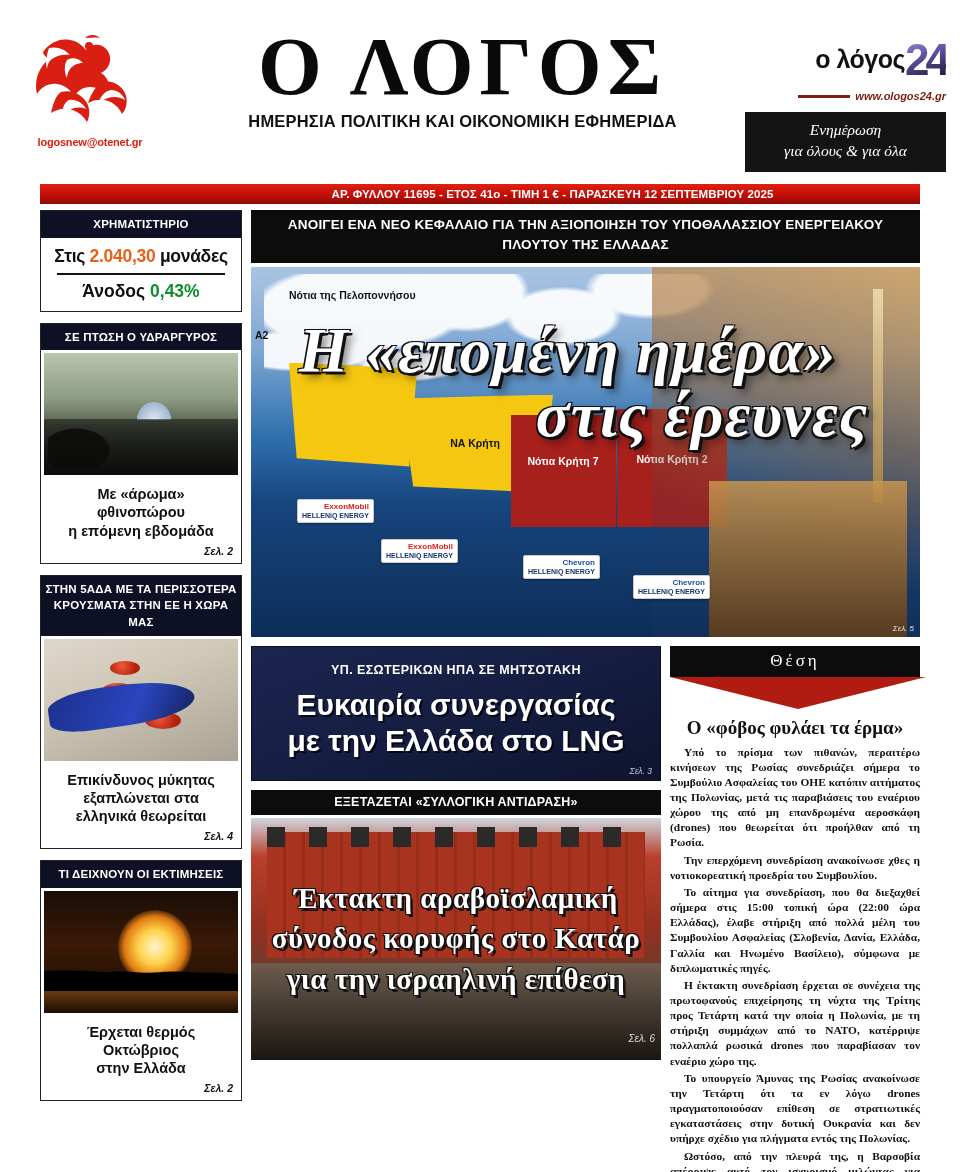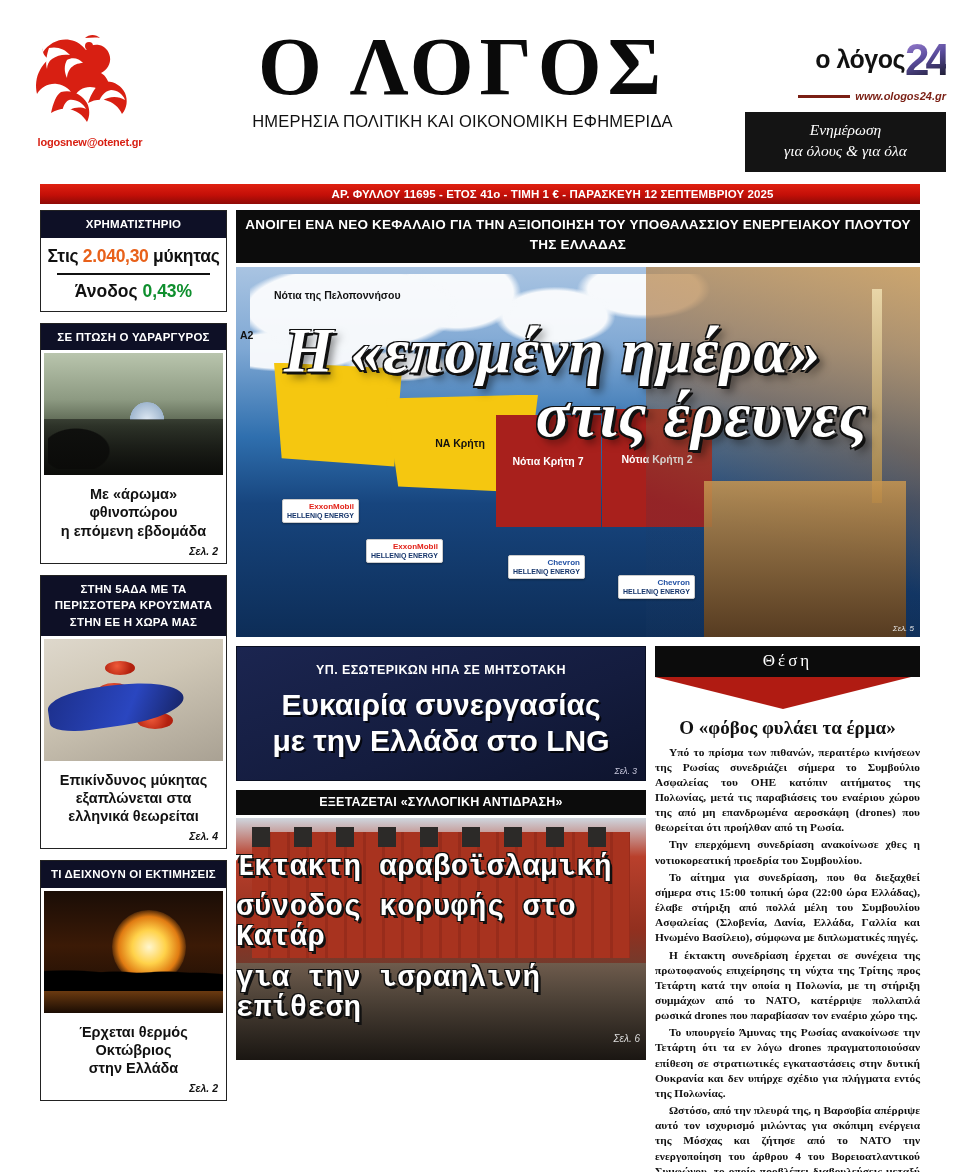--- a/index.html
+++ b/index.html
@@ -20,21 +20,21 @@
     font-size: 11px; font-weight: bold; color: #d81f12;
     margin-top: 8px; letter-spacing: -0.2px;
   }
   .title-block { flex: 1; text-align: center; padding-top: 28px; }
   .paper-title {
     font-family: "Liberation Serif", serif;
     font-size: 82px; font-weight: bold; letter-spacing: 6px;
     line-height: 0.95; color: #0a0a0a;
   }
   .paper-sub {
-    font-size: 16.5px; font-weight: normal; letter-spacing: 0.2px;
+    font-size: 16.5px; font-weight: bold; letter-spacing: 0.2px;
     margin-top: 6px; color: #111;
   }
   .brand-block { width: 215px; padding-top: 42px; padding-right: 14px; }
   .brand-logo { text-align: right; position: relative; height: 52px; }
   .brand-word {
     font-size: 25px; font-weight: bold; color: #111; letter-spacing: -0.5px;
     display: inline-block; vertical-align: middle;
   }
   .brand-24 {
     font-size: 44px; font-weight: bold; letter-spacing: -4px;
@@ -62,21 +62,21 @@
     color: #fff; font-size: 11.5px; font-weight: bold;
     display: flex; align-items: center; justify-content: center; letter-spacing: 0.1px;
   }
   .redline-left {
     position: absolute; left: 40px; top: 184px; width: 145px; height: 20px;
     background: linear-gradient(180deg,#e02010 0%,#c30f08 55%,#8e0a06 100%);
   }
 
   
   .content { position: absolute; top: 210px; left: 40px; right: 40px; bottom: 0; display: flex; gap: 9px; }
-  .col-left { width: 187px; }
+  .col-left { width: 202px; }
   .col-main { flex: 1; }
 
   
   .side-box { border: 1px solid #222; background: #fff; margin-bottom: 11px; }
   .side-head {
     background: #0e1026; color: #fff; text-align: center;
     font-size: 11.5px; font-weight: bold; padding: 5px 3px; line-height: 1.45;
     letter-spacing: 0.2px;
   }
   .stock-body { padding: 8px 6px 9px; text-align: center; }
@@ -214,22 +214,22 @@
     background: linear-gradient(180deg,#cfd6de 0%,#b9402c 16%,#92301f 46%,#5c4236 72%,#2a2420 100%);
   }
   .arab-photo .bldg { position:absolute; left:4%; top:6%; width:92%; height:52%;
       background: repeating-linear-gradient(90deg, #a8331f 0 16px, #982c1b 16px 19px); }
   .arab-photo .roofline { position:absolute; left:4%; top:4%; width:92%; height:8%;
       background: repeating-linear-gradient(90deg, #2c2a28 0 18px, transparent 18px 42px); }
   .arab-photo .rubble { position:absolute; left:0; bottom:0; width:100%; height:40%;
       background: linear-gradient(180deg, rgba(110,95,80,.9), rgba(26,22,18,1)); }
   .arab-overlay { position:absolute; inset:0; display:flex; flex-direction:column; justify-content:center; gap: 10px; }
   .arab-line {
-    font-family: Liberation Mono, monospace; font-weight: bold; color:#fff;
-    font-size: 29px; line-height: 1.05; letter-spacing: .5px;
+    font-family: Liberation Serif, serif; font-weight: bold; color:#fff;
+    font-size: 29px; line-height: 1.05; text-align:center; letter-spacing: .5px;
     text-shadow: 2.5px 2.5px 0 #111, -1.2px -1.2px 0 #111, 1.2px -1.2px 0 #111, -1.2px 1.2px 0 #111;
   }
   .arab-credit { position:absolute; right:6px; bottom:16px; font-size:10px; color:#ddd; font-style:italic; }
 
   
   .op-head-bar {
     background:#0c0c0c; color:#fff; text-align:center; padding: 5px 4px 6px;
     font-family: "Liberation Serif", serif; font-size: 17px; letter-spacing: 3px;
   }
   .op-tri { width: 100%; height: 32px; position: relative; }
@@ -299,21 +299,21 @@
   <div class="datebar">ΑΡ. ΦΥΛΛΟΥ 11695 - ΕΤΟΣ 41ο - ΤΙΜΗ 1 € - ΠΑΡΑΣΚΕΥΗ 12 ΣΕΠΤΕΜΒΡΙΟΥ 2025</div>
 
   <div class="content">
 
     <div class="col-left">
 
       <div class="side-box">
         <div class="side-head">ΧΡΗΜΑΤΙΣΤΗΡΙΟ</div>
         <div class="stock-body">
           <div class="stock-line1">
-            <span>Στις </span><b>2.040,30</b><span> μύκητας</span>
+            <span>Στις </span><b>2.040,30</b><span> μονάδες</span>
           </div>
           <div class="stock-sep"></div>
           <div class="stock-line2">
             <span>Άνοδος </span><b>0,43%</b>
           </div>
         </div>
       </div>
 
       <div class="side-box">
         <div class="side-head">ΣΕ ΠΤΩΣΗ Ο ΥΔΡΑΡΓΥΡΟΣ</div>

